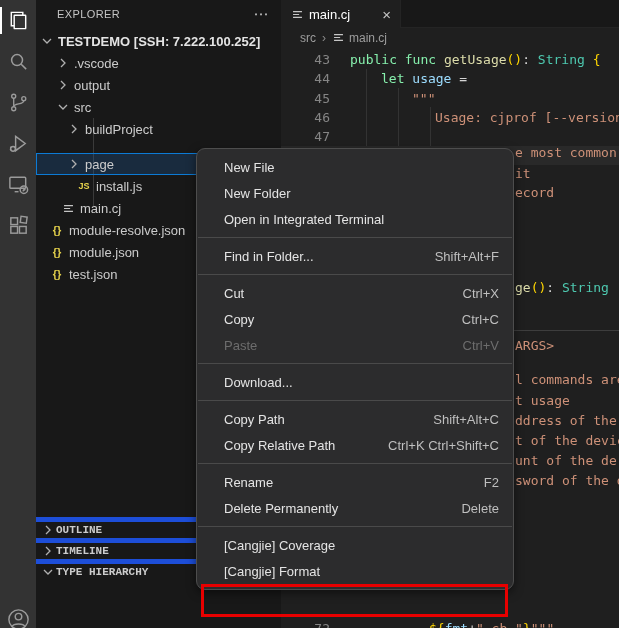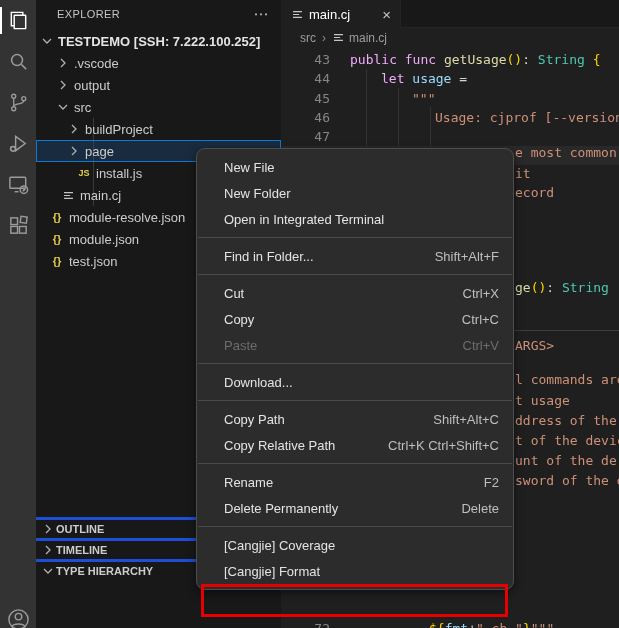--- a/index.html
+++ b/index.html
@@ -21,41 +21,41 @@
   .row { height:22px; display:flex; align-items:center; font-size:13px; color:#cccccc; white-space:nowrap; overflow:hidden; }
   .row.root { font-weight:700; color:#e4e4e4; }
   .row.sel { outline:1px solid #0c7bd6; outline-offset:-1px; background:rgba(30,95,160,.28); }
   .chev { width:16px; height:16px; flex:0 0 16px; display:flex; align-items:center; justify-content:center; }
   .ficon { width:18px; height:16px; flex:0 0 18px; display:flex; align-items:center; justify-content:center; font-weight:700; font-family:"Liberation Sans",sans-serif; }
   .ficon.js { color:#e8d44d; font-size:9px;margin-left:16px; }
   .ficon.json { color:#e0cd4a; font-size:11px; }
   .row .lbl { margin-left:3px; }
   .guide { position:absolute; left:57px; top:118px; width:1px; height:88px; background:#3a3a3a; }
   .panels { position:absolute; left:0; right:0; top:517px; bottom:0; }
-  .panel-h { height:21px; border-top:3px solid #1d4ed8; display:flex; align-items:center; font-size:11px; font-weight:700; color:#cccccc; padding-left:4px; }
+  .panel-h { height:21px; border-top:5px solid #1d4ed8; display:flex; align-items:center; font-size:11px; font-weight:700; color:#cccccc; padding-left:4px;font-family:Liberation Mono, monospace; }
 
   
   .tabs { position:absolute; left:281px; top:0; right:0; height:28px; background:#181818; border-bottom:1px solid #242424; z-index:1; }
   .tab { position:absolute; left:0; top:0; width:120px; height:28px; background:#1f1f1f; display:flex; align-items:center; color:#ffffff; font-size:13px; padding:0 9px 0 10px; border-right:1px solid #242424; }
   .tab .tlabel { margin-left:5px; }
   .tab .close { margin-left:auto; color:#c5c5c5; font-size:15px; }
   .breadcrumb { position:absolute; left:281px; top:28px; right:0; height:19px; display:flex; align-items:center; color:#9d9d9d; font-size:12px; padding-left:19px; z-index:1; }
   .breadcrumb .sep { margin:0 6px; color:#8a8a8a; }
   .breadcrumb .bicon { margin-right:4px; display:flex; }
 
   .mono, .cl, .frag { font-family:"DejaVu Sans Mono","Liberation Mono",monospace; font-size:13px; }
   .curline { position:absolute; left:281px; right:0; top:146px; height:19px; background:#292929; z-index:0; }
   .cl { position:absolute; height:19px; line-height:19px; white-space:pre; z-index:1; }
   .gut { position:absolute; left:281px; width:49px; text-align:right; color:#858585; }
   .ctext { position:absolute; }
   .iguide { position:absolute; width:1px; background:#333333; z-index:0; }
   .frag { position:absolute; left:515px; height:19px; line-height:19px; white-space:pre; z-index:1; }
   .args-rule { position:absolute; left:514px; right:0; top:330px; height:1px; background:#3d3d3d; z-index:1; }
 
-  .tk-kw { color:#f0abfc; } .tk-fn { color:#DCDCAA; } .tk-type { color:#4EC9B0; }
+  .tk-kw { color:#86efac; } .tk-fn { color:#DCDCAA; } .tk-type { color:#4EC9B0; }
   .tk-str { color:#CE9178; } .tk-var { color:#9CDCFE; } .tk-fg { color:#D4D4D4; }
   .tk-paren { color:#ffd602; }
 
   
   .menu { position:absolute; left:196px; top:148px; width:318px; background:#2c2c2d; border:1px solid #4d4d4d; border-radius:9px; padding:5px 0; box-shadow:0 3px 10px rgba(0,0,0,.5); z-index:10; }
   .mi { height:26px; display:flex; align-items:center; padding:0 14px 0 27px; font-size:13px; color:#e4e4e4; }
   .mi .sc { margin-left:auto; color:#bfbfbf; }
   .mi.disabled, .mi.disabled .sc { color:#6d6d6d; }
   .msep { height:1px; background:#4a4a4a; margin:5px 1px; }
 
@@ -232,21 +232,21 @@
           <span class="lbl">src</span>
         </div>
         <div class="row" style="padding-left: 30px;">
           <span class="chev">
             <svg width="16" height="16" viewBox="0 0 16 16" fill="none" stroke="#b0b0b0" stroke-width="1.3">
               <path d="M6 4 L10 8 L6 12"></path>
             </svg>
           </span>
           <span class="lbl">buildProject</span>
         </div>
-        <div class="row sel" style="padding-left: 30px;">
+        <div class="row sel" style="padding-left: 30px; margin-top: 13px;">
           <span class="chev">
             <svg width="16" height="16" viewBox="0 0 16 16" fill="none" stroke="#b0b0b0" stroke-width="1.3">
               <path d="M6 4 L10 8 L6 12"></path>
             </svg>
           </span>
           <span class="lbl">page</span>
         </div>
         <div class="row" style="padding-left: 23px;">
           <span class="ficon js">JS</span>
           <span class="lbl">install.js</span>

